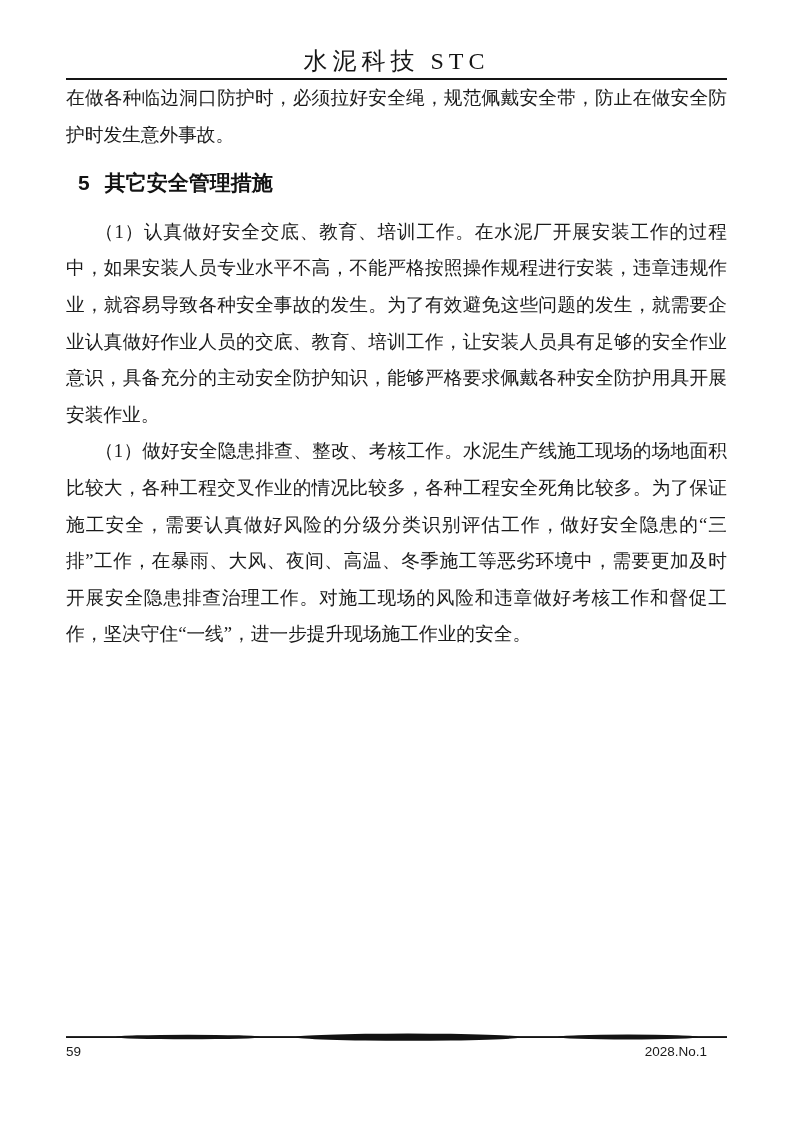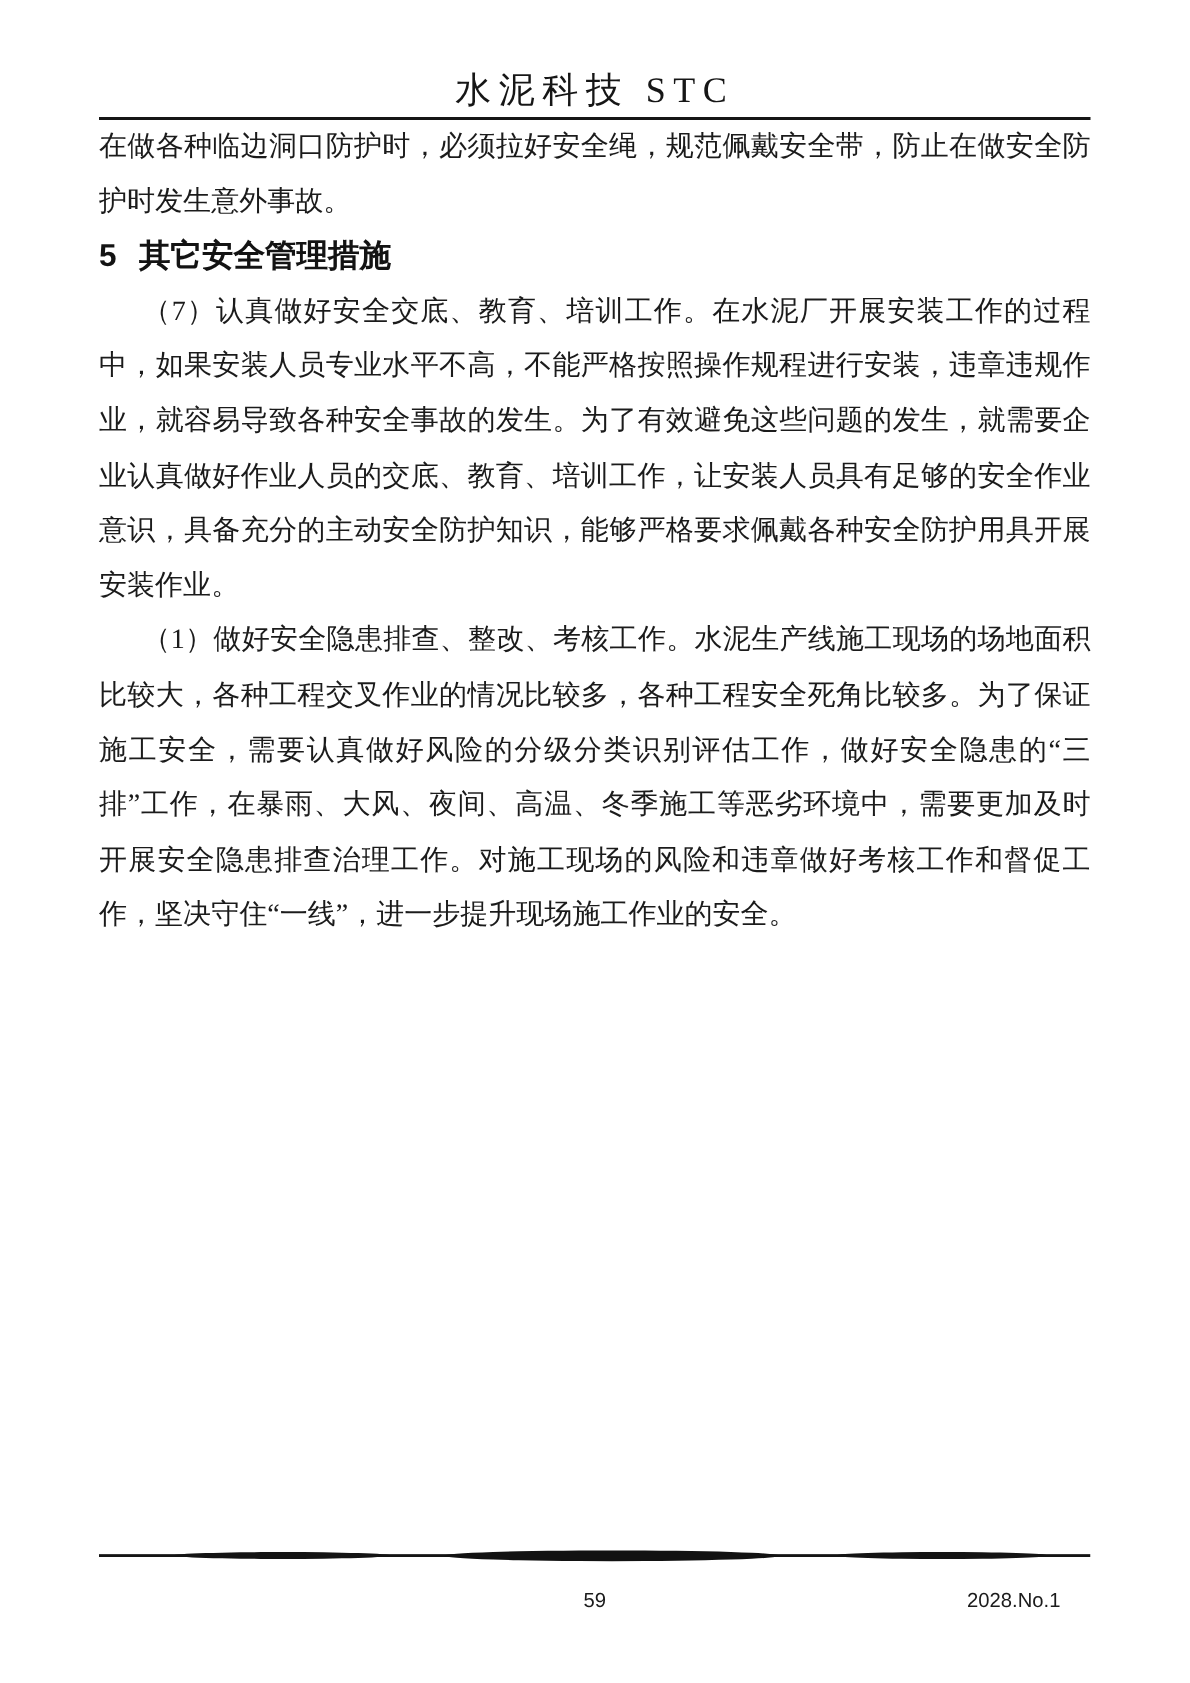--- a/index.html
+++ b/index.html
@@ -33,43 +33,42 @@
   }
   .body-text {
     font-size: 18.7px;
     line-height: 36.6px;
     text-align: justify;
     text-justify: inter-ideograph;
   }
   .body-text p { margin: 0; }
   .body-text p.indent { text-indent: 1.55em; }
   .section-heading {
-    margin: 0;
+    margin: 12px;
     font-family: "Liberation Sans", sans-serif;
     font-weight: bold;
     font-size: 21px;
     line-height: 36.6px;
     color: #131313;
     text-align: left;
   }
   .section-number { margin-right: 15px; }
   .footer {
     position: absolute;
     left: 66px;
     top: 1033px;
     width: 661px;
     font-family: "Liberation Sans", sans-serif;
     font-size: 13.5px;
     color: #1b1b1b;
   }
   .footer-rule-svg { display: block; }
   .footer-row {
     position: relative;
-    text-align: center;
-    margin-top: 16px;
+    margin-top: 1px;
     height: 18px;
     line-height: 18px;
   }
   .issue-label {
     position: absolute;
     right: 20px;
     top: 0;
   }
 </style>
 </head>
@@ -82,21 +81,21 @@
 
     <hr class="header-rule">
 
     <div class="body-text">
       <p>在做各种临边洞口防护时，必须拉好安全绳，规范佩戴安全带，防止在做安全防护时发生意外事故。</p>
 
       <h2 class="section-heading">
         <span class="section-number">5</span><span>其它安全管理措施</span>
       </h2>
 
-      <p class="indent">（7）认真做好安全交底、教育、培训工作。在水泥厂开展安装工作的过程中，如果安装人员专业水平不高，不能严格按照操作规程进行安装，违章违规作业，就容易导致各种安全事故的发生。为了有效避免这些问题的发生，就需要企业认真做好作业人员的交底、教育、培训工作，让安装人员具有足够的安全作业意识，具备充分的主动安全防护知识，能够严格要求佩戴各种安全防护用具开展安装作业。</p>
+      <p class="indent">（1）认真做好安全交底、教育、培训工作。在水泥厂开展安装工作的过程中，如果安装人员专业水平不高，不能严格按照操作规程进行安装，违章违规作业，就容易导致各种安全事故的发生。为了有效避免这些问题的发生，就需要企业认真做好作业人员的交底、教育、培训工作，让安装人员具有足够的安全作业意识，具备充分的主动安全防护知识，能够严格要求佩戴各种安全防护用具开展安装作业。</p>
       <p class="indent">（1）做好安全隐患排查、整改、考核工作。水泥生产线施工现场的场地面积比较大，各种工程交叉作业的情况比较多，各种工程安全死角比较多。为了保证施工安全，需要认真做好风险的分级分类识别评估工作，做好安全隐患的“三排”工作，在暴雨、大风、夜间、高温、冬季施工等恶劣环境中，需要更加及时开展安全隐患排查治理工作。对施工现场的风险和违章做好考核工作和督促工作，坚决守住“一线”，进一步提升现场施工作业的安全。</p>
     </div>
   </div>
 
   <div class="footer">
     <svg class="footer-rule-svg" width="661" height="9" viewBox="0 0 661 9" xmlns="http://www.w3.org/2000/svg">
       <rect x="0" y="3.1" width="661" height="1.9" fill="#141414"></rect>
       <ellipse cx="122" cy="4" rx="72" ry="2.3" fill="#141414"></ellipse>
       <ellipse cx="342" cy="4.2" rx="112" ry="3.6" fill="#121212"></ellipse>
       <ellipse cx="562" cy="4" rx="70" ry="2.4" fill="#141414"></ellipse>

